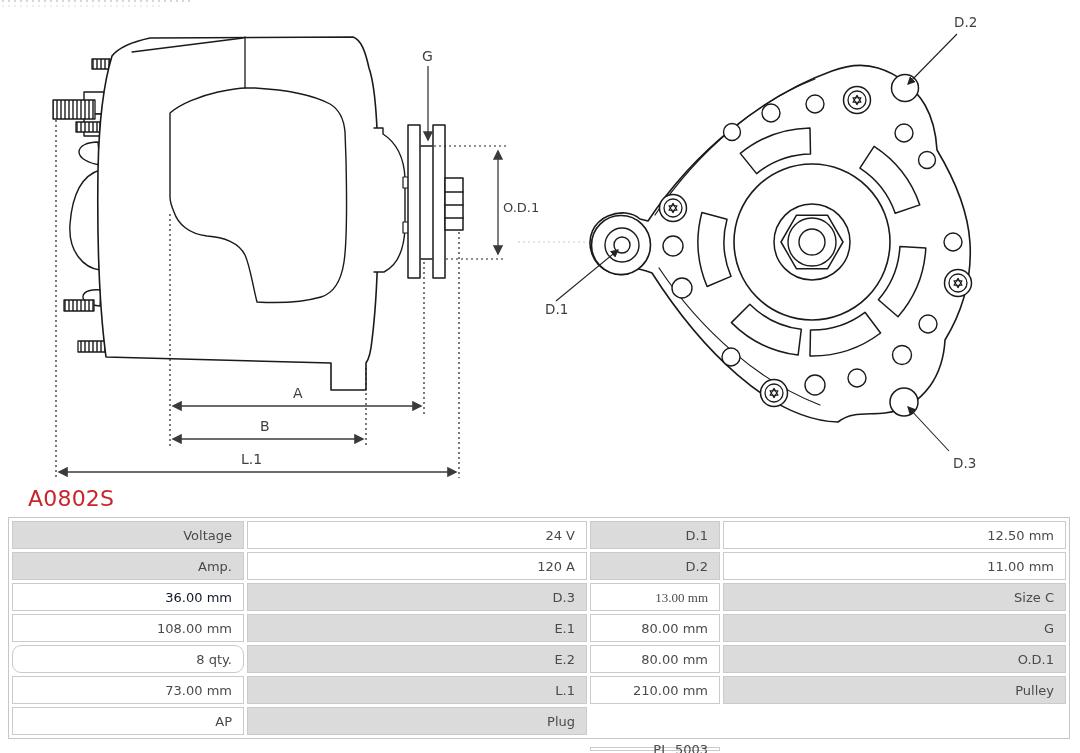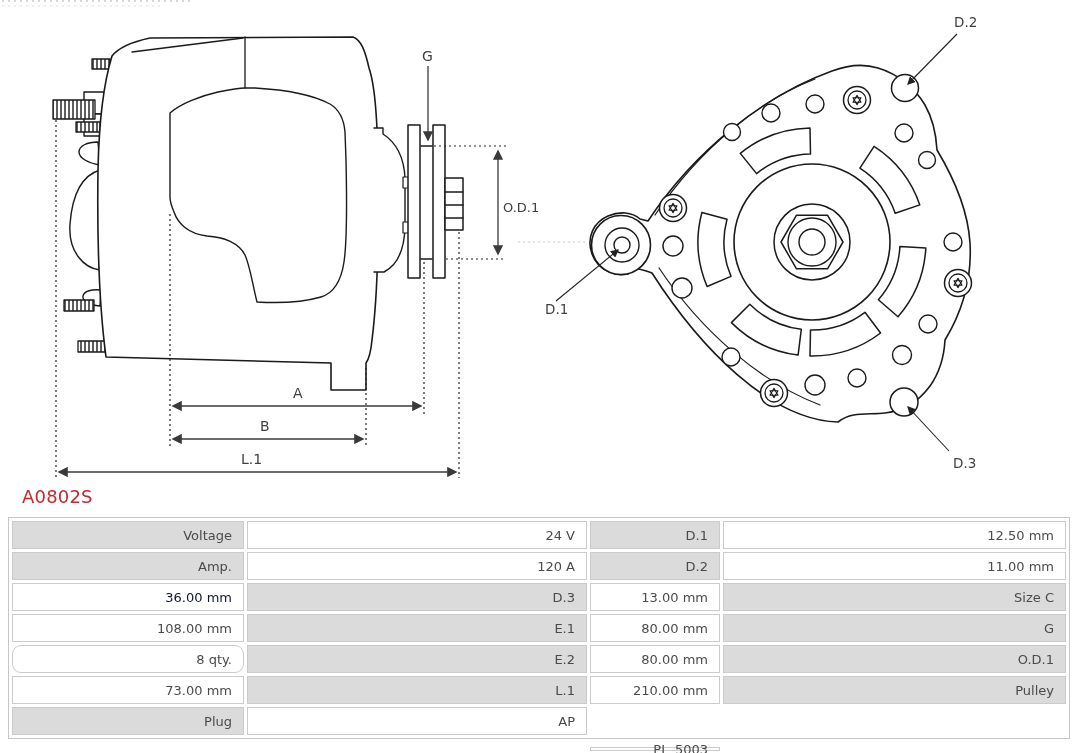--- a/index.html
+++ b/index.html
@@ -1,21 +1,21 @@
 <!DOCTYPE html>
 <html><head>
 <meta charset="utf-8">
 <title>A0802S</title>
 <style>
   html,body{margin:0;padding:0;background:#ffffff;}
   body{width:1080px;height:753px;position:relative;font-family:"DejaVu Sans","Liberation Sans",sans-serif;overflow:hidden;}
   .artifact{position:absolute;left:2px;top:0;height:2px;background-image:repeating-linear-gradient(90deg,#d6d6d6 0 2px,#ffffff 2px 6px);}
   .artifact.row2{top:5px;opacity:.45;}
   #diagram-svg{position:absolute;left:0;top:0;}
-  #part-number{position:absolute;left:22px;top:486px;font-size:18px;font-weight:500;letter-spacing:.2px;}
+  #part-number{position:absolute;left:28px;top:486px;font-size:22px;font-weight:500;letter-spacing:.2px;}
   #spec-table{
     position:absolute;left:8px;top:517px;width:1062px;box-sizing:border-box;
     border:1px solid #c6c6c6;background:#ffffff;padding:3px;
     display:grid;grid-template-columns:232px 340px 130px 1fr;gap:3px;grid-auto-rows:28px;
   }
   .cell{
     box-sizing:border-box;border:1px solid #cbcbcb;display:flex;align-items:center;justify-content:flex-end;
     padding:1px 11px;font-size:13px;line-height:1;white-space:nowrap;
   }
   .cell.label{background:#dbdbdb;}
@@ -224,30 +224,30 @@
     <div class="cell label" style="color: rgb(74, 74, 74);">Voltage</div>
     <div class="cell value" style="color: rgb(74, 74, 74);">24 V</div>
     <div class="cell label" style="color: rgb(74, 74, 74);">D.1</div>
     <div class="cell value" style="color: rgb(74, 74, 74);">12.50 mm</div>
     <div class="cell label" style="color: rgb(74, 74, 74);">Amp.</div>
     <div class="cell value" style="color: rgb(74, 74, 74);">120 A</div>
     <div class="cell label" style="color: rgb(74, 74, 74);">D.2</div>
     <div class="cell value" style="color: rgb(74, 74, 74);">11.00 mm</div>
     <div class="cell value" style="color: #0f172a;">36.00 mm</div>
     <div class="cell label" style="color: rgb(74, 74, 74);">D.3</div>
-    <div class="cell value" style="color: rgb(74, 74, 74);">13.00 mm</div>
+    <div class="cell value" style="color: rgb(74, 74, 74); font-family: Liberation Serif, serif;">13.00 mm</div>
     <div class="cell label" style="color: rgb(74, 74, 74);">Size C</div>
     <div class="cell value" style="color: rgb(74, 74, 74);">108.00 mm</div>
     <div class="cell label" style="color: rgb(74, 74, 74);">E.1</div>
     <div class="cell value" style="color: rgb(74, 74, 74);">80.00 mm</div>
     <div class="cell label" style="color: rgb(74, 74, 74);">G</div>
     <div class="cell value" style="color: rgb(74, 74, 74); border-radius: 9px;">8 qty.</div>
     <div class="cell label" style="color: rgb(74, 74, 74);">E.2</div>
     <div class="cell value" style="color: rgb(74, 74, 74);">80.00 mm</div>
     <div class="cell label" style="color: rgb(74, 74, 74);">O.D.1</div>
     <div class="cell value" style="color: rgb(74, 74, 74);">73.00 mm</div>
     <div class="cell label" style="color: rgb(74, 74, 74);">L.1</div>
     <div class="cell value" style="color: rgb(74, 74, 74);">210.00 mm</div>
     <div class="cell label" style="color: rgb(74, 74, 74);">Pulley</div>
+    <div class="cell value" style="color: rgb(74, 74, 74);">AP</div>
     <div class="cell label" style="color: rgb(74, 74, 74);">Plug</div>
-    <div class="cell value" style="color: rgb(74, 74, 74);">AP</div>
     <div class="cell value" style="color: rgb(74, 74, 74); margin-top: 40px;">PL_5003</div>
   </div>
 
 </body></html>

